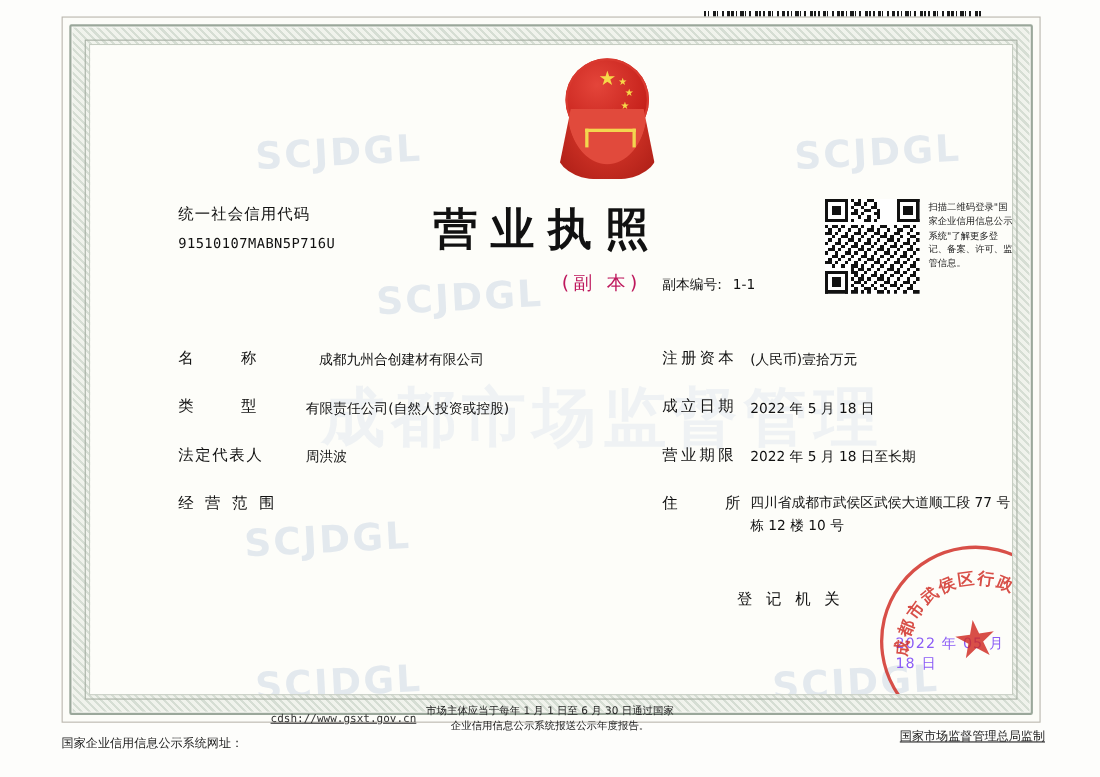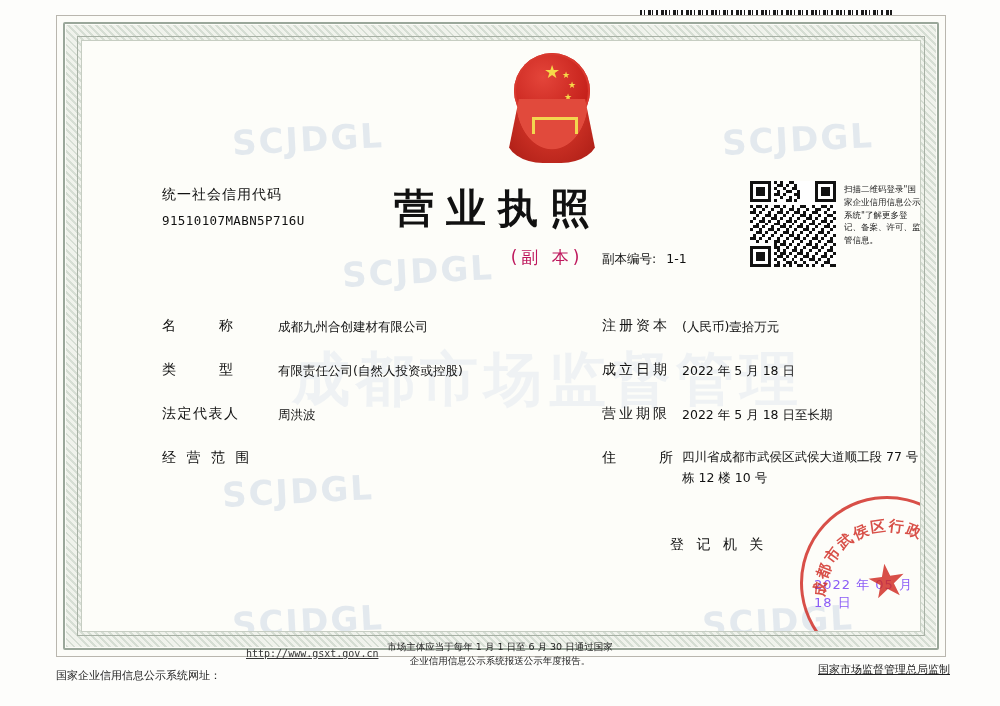--- a/index.html
+++ b/index.html
@@ -477,21 +477,21 @@
               <rect x="19" y="28" width="1" height="1"></rect>
               <rect x="21" y="28" width="1" height="1"></rect>
             <rect x="24" y="28" width="1" height="1"></rect>
               <rect x="27" y="28" width="2" height="1"></rect>
           </g>
         </svg>
       </div>
       <div class="qr-note">扫描二维码登录"国家企业信用信息公示系统"了解更多登记、备案、许可、监管信息。</div>
 
       <div class="field-label" style="left:80px;top:276px;">名　　称</div>
-      <div class="field-value" style="left:196px;top:278px;">成都九州合创建材有限公司</div>
+      <div class="field-value" style="left:208px;top:278px;">成都九州合创建材有限公司</div>
 
       <div class="field-label" style="left:80px;top:320px;">类　　型</div>
       <div class="field-value" style="left:196px;top:322px;">有限责任公司(自然人投资或控股)</div>
 
       <div class="field-label tight" style="left:80px;top:364px;letter-spacing:1.5px;">法定代表人</div>
       <div class="field-value" style="left:196px;top:366px;">周洪波</div>
 
       <div class="field-label" style="left:80px;top:408px;letter-spacing:3px;">经 营 范 围</div>
 
       <div class="field-label" style="left:520px;top:276px;letter-spacing:3px;">注册资本</div>
@@ -516,19 +516,19 @@
             </defs>
           <text><textPath href="#arcpath" startOffset="50%" text-anchor="middle">成都市武侯区行政审批局</textPath></text>
         </svg>
         <div class="star">★</div>
         <div class="bottom">5101079961540</div>
       </div>
 
     </div>
   </div>
 
-  <div class="foot-url">http://www.gsxt.gov.cn</div>
+  <div class="foot-url">cdsh://www.gsxt.gov.cn</div>
   <div class="foot-left">国家企业信用信息公示系统网址：</div>
   <div class="foot-center" style="white-space:pre-line;">市场主体应当于每年 1 月 1 日至 6 月 30 日通过国家
 企业信用信息公示系统报送公示年度报告。</div>
   <div class="foot-right">国家市场监督管理总局监制</div>
 
 </div>
 
 </body></html>

